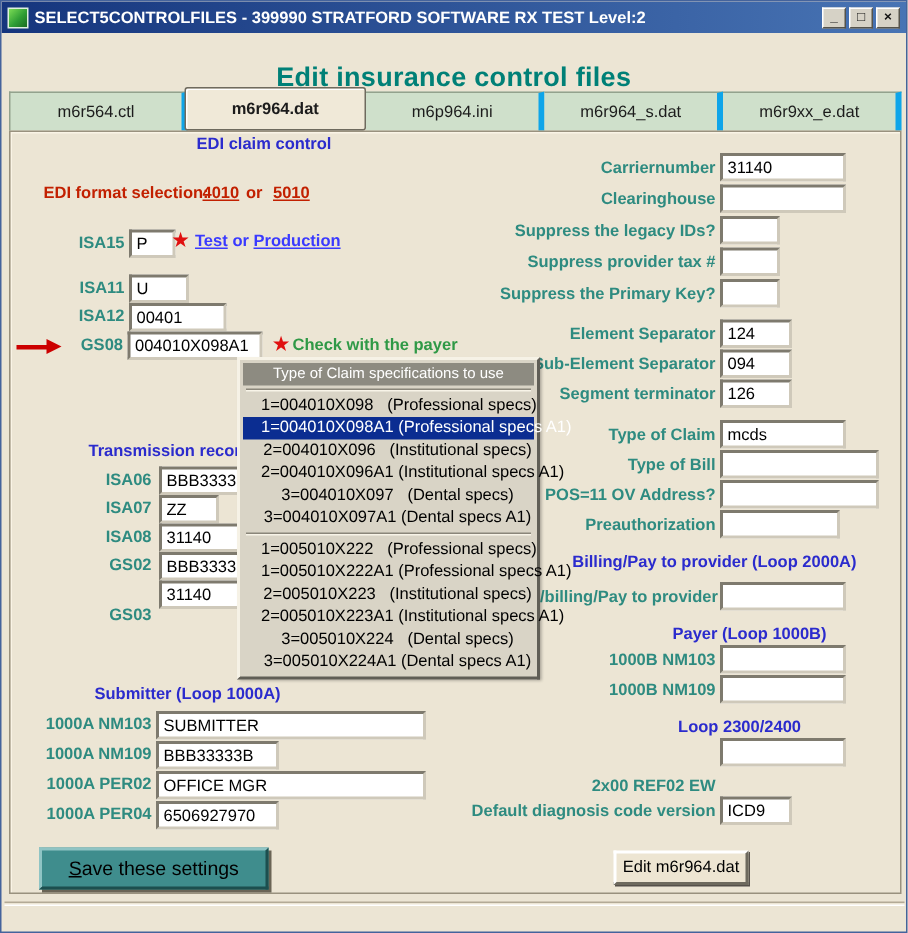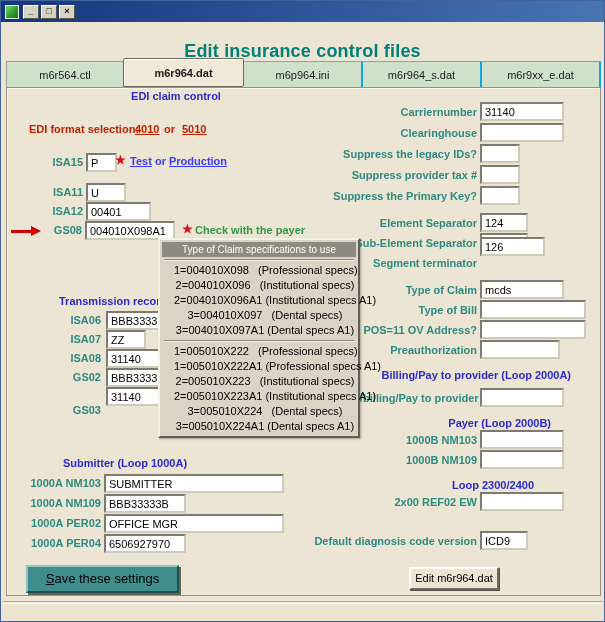--- a/index.html
+++ b/index.html
@@ -24,21 +24,21 @@
   .winbtn {
     width:16px; height:14px; background:#d6d2c6; border:1px solid;
     border-color:#ffffff #55534b #55534b #ffffff;
     font-size:9px; line-height:11px; text-align:center; font-weight:bold; color:#111; cursor:pointer;
   }
   
   .main-heading { position:absolute; top:40px; left:0; width:100%; text-align:center;
     color:#00807ا; color:#008077; font-size:18px; font-weight:bold; letter-spacing:.2px; }
   .tab {
     position:absolute; top:60px; height:26px; background:#cfe0cb;
-    border-right:2px solid #0ea5e9; border-top:1px solid #93a28d;
+    border-right:4px solid #0ea5e9; border-top:1px solid #93a28d;
     font-size:11px; color:#1c1c1c; display:flex; align-items:center; justify-content:center; cursor:pointer;
   }
   .tab.first { border-left:1px solid #93a28d; }
   .tab.active {
     top:57px; height:29px; background:#f0e9d8; border:1px solid #6e6a5e;
     box-shadow:inset 1px 1px 0 #ffffff; font-weight:bold; border-radius:2px; z-index:2;
   }
   .panel { position:absolute; left:5px; top:86px; width:595px; height:509px;
     border:1px solid #99917e; box-shadow:inset 1px 1px 0 #faf4e6; }
   .groove { position:absolute; left:2px; top:600px; width:600px; height:3px;
@@ -90,20 +90,21 @@
     cursor:pointer; font-family:"Liberation Sans", sans-serif;
   }
 </style>
 </head>
 <body>
 
 <div class="window">
 
   <div class="titlebar">
     <div class="app-icon"></div>
+    <div class="title-text">SELECT5CONTROLFILES - 399990 STRATFORD SOFTWARE RX TEST Level:2</div>
     <div class="winbtns">
       <div class="winbtn">_</div>
       <div class="winbtn">□</div>
       <div class="winbtn">×</div>
     </div>
   </div>
 
   <div class="main-heading">Edit insurance control files</div>
 
   <div class="tab first" style="left:5px;width:119px;">m6r564.ctl</div>
@@ -172,50 +173,51 @@
   <div class="lbl teal r" style="left:300px;top:168px;width:176px;">Suppress provider tax #</div>
   <input class="inp" style="left: 479px; top: 164px; width: 40px;" value="">
   <div class="lbl teal r" style="left:300px;top:189px;width:176px;">Suppress the Primary Key?</div>
   <input class="inp" style="left: 479px; top: 185px; width: 40px;" value="">
 
   <div class="lbl teal r" style="left:300px;top:216px;width:176px;">Element Separator</div>
   <input class="inp" style="left: 479px; top: 212px; width: 48px;" value="124">
   <div class="lbl teal r" style="left:300px;top:236px;width:176px;">Sub-Element Separator</div>
   <input class="inp" style="left: 479px; top: 232px; width: 48px;" value="094">
   <div class="lbl teal r" style="left:300px;top:256px;width:176px;">Segment terminator</div>
-  <input class="inp" style="left: 479px; top: 236px; width: 65px;" value="126">
+  <input class="inp" style="left: 479px; top: 252px; width: 48px;" value="126">
 
   <div class="lbl teal r" style="left:300px;top:283px;width:176px;">Type of Claim</div>
   <input class="inp" style="left: 479px; top: 279px; width: 84px;" value="mcds">
   <div class="lbl teal r" style="left:300px;top:303px;width:176px;">Type of Bill</div>
   <input class="inp" style="left: 479px; top: 299px; width: 106px;" value="">
   <div class="lbl teal r" style="left:300px;top:323px;width:176px;">POS=11 OV Address?</div>
   <input class="inp" style="left: 479px; top: 319px; width: 106px;" value="">
   <div class="lbl teal r" style="left:300px;top:343px;width:176px;">Preauthorization</div>
   <input class="inp" style="left: 479px; top: 339px; width: 80px;" value="">
 
   <div class="lbl blue r" style="left:370px;top:368px;width:200px;">Billing/Pay to provider (Loop 2000A)</div>
   <div class="lbl teal r" style="left:326px;top:391px;width:150px;">Group/billing/Pay to provider</div>
   <input class="inp" style="left: 479px; top: 387px; width: 84px;" value="">
-  <div class="lbl blue r" style="left:390px;top:416px;width:160px;">Payer (Loop 2000B)</div>
+  <div class="lbl blue r" style="left:390px;top:416px;width:160px;">Payer (Loop 1000B)</div>
   <div class="lbl teal r" style="left:300px;top:433px;width:176px;">1000B NM103</div>
   <input class="inp" style="left: 479px; top: 429px; width: 84px;" value="">
   <div class="lbl teal r" style="left:300px;top:453px;width:176px;">1000B NM109</div>
   <input class="inp" style="left: 479px; top: 449px; width: 84px;" value="">
   <div class="lbl blue r" style="left:390px;top:478px;width:143px;">Loop 2300/2400</div>
-  <div class="lbl teal r" style="left:300px;top:495px;width:176px;">2x00 REF02 EW</div>
+  <div class="lbl teal r" style="left:300px;top:517px;width:176px;">2x00 REF02 EW</div>
   <input class="inp" style="left: 479px; top: 491px; width: 84px;" value="">
   <div class="lbl teal r" style="left:300px;top:534px;width:176px;">Default diagnosis code version</div>
   <input class="inp" style="left: 479px; top: 530px; width: 48px;" value="ICD9">
 
   <div class="menu">
     <div class="menu-header">Type of Claim specifications to use</div>
     <div class="menu-hr"></div>
     <div>
         <div class="menu-item">1=004010X098   (Professional specs)</div>
+        <div class="menu-item selected">1=004010X098A1 (Professional specs A1)</div>
         <div class="menu-item">2=004010X096   (Institutional specs)</div>
         <div class="menu-item">2=004010X096A1 (Institutional specs A1)</div>
         <div class="menu-item">3=004010X097   (Dental specs)</div>
         <div class="menu-item">3=004010X097A1 (Dental specs A1)</div>
         <div class="menu-sep"></div>
         <div class="menu-item">1=005010X222   (Professional specs)</div>
         <div class="menu-item">1=005010X222A1 (Professional specs A1)</div>
         <div class="menu-item">2=005010X223   (Institutional specs)</div>
         <div class="menu-item">2=005010X223A1 (Institutional specs A1)</div>
         <div class="menu-item">3=005010X224   (Dental specs)</div>

